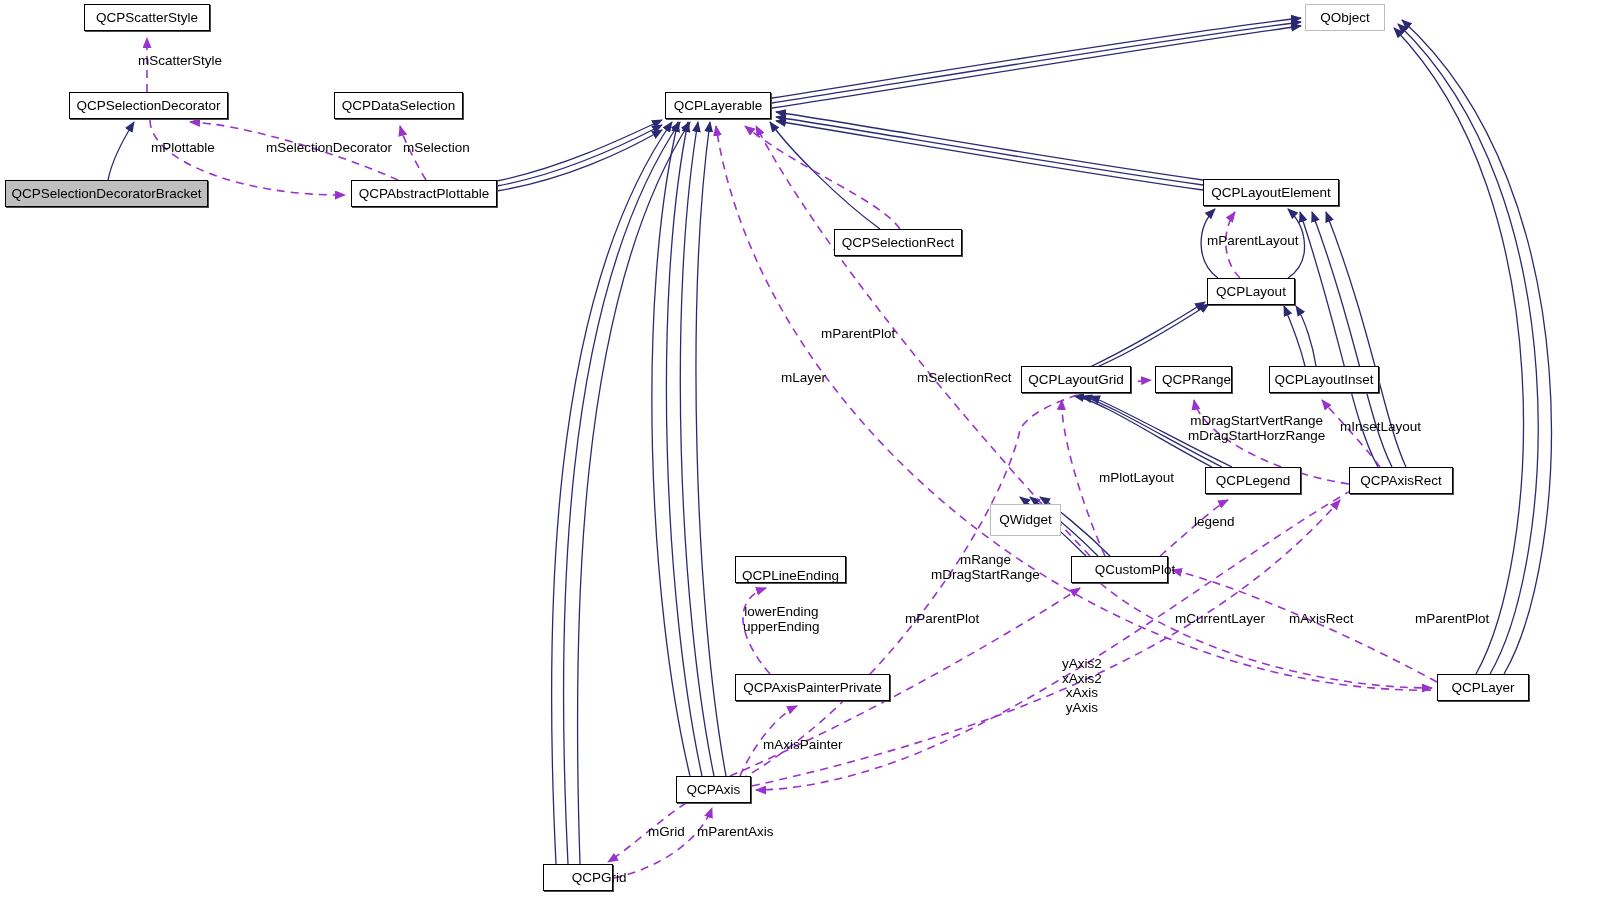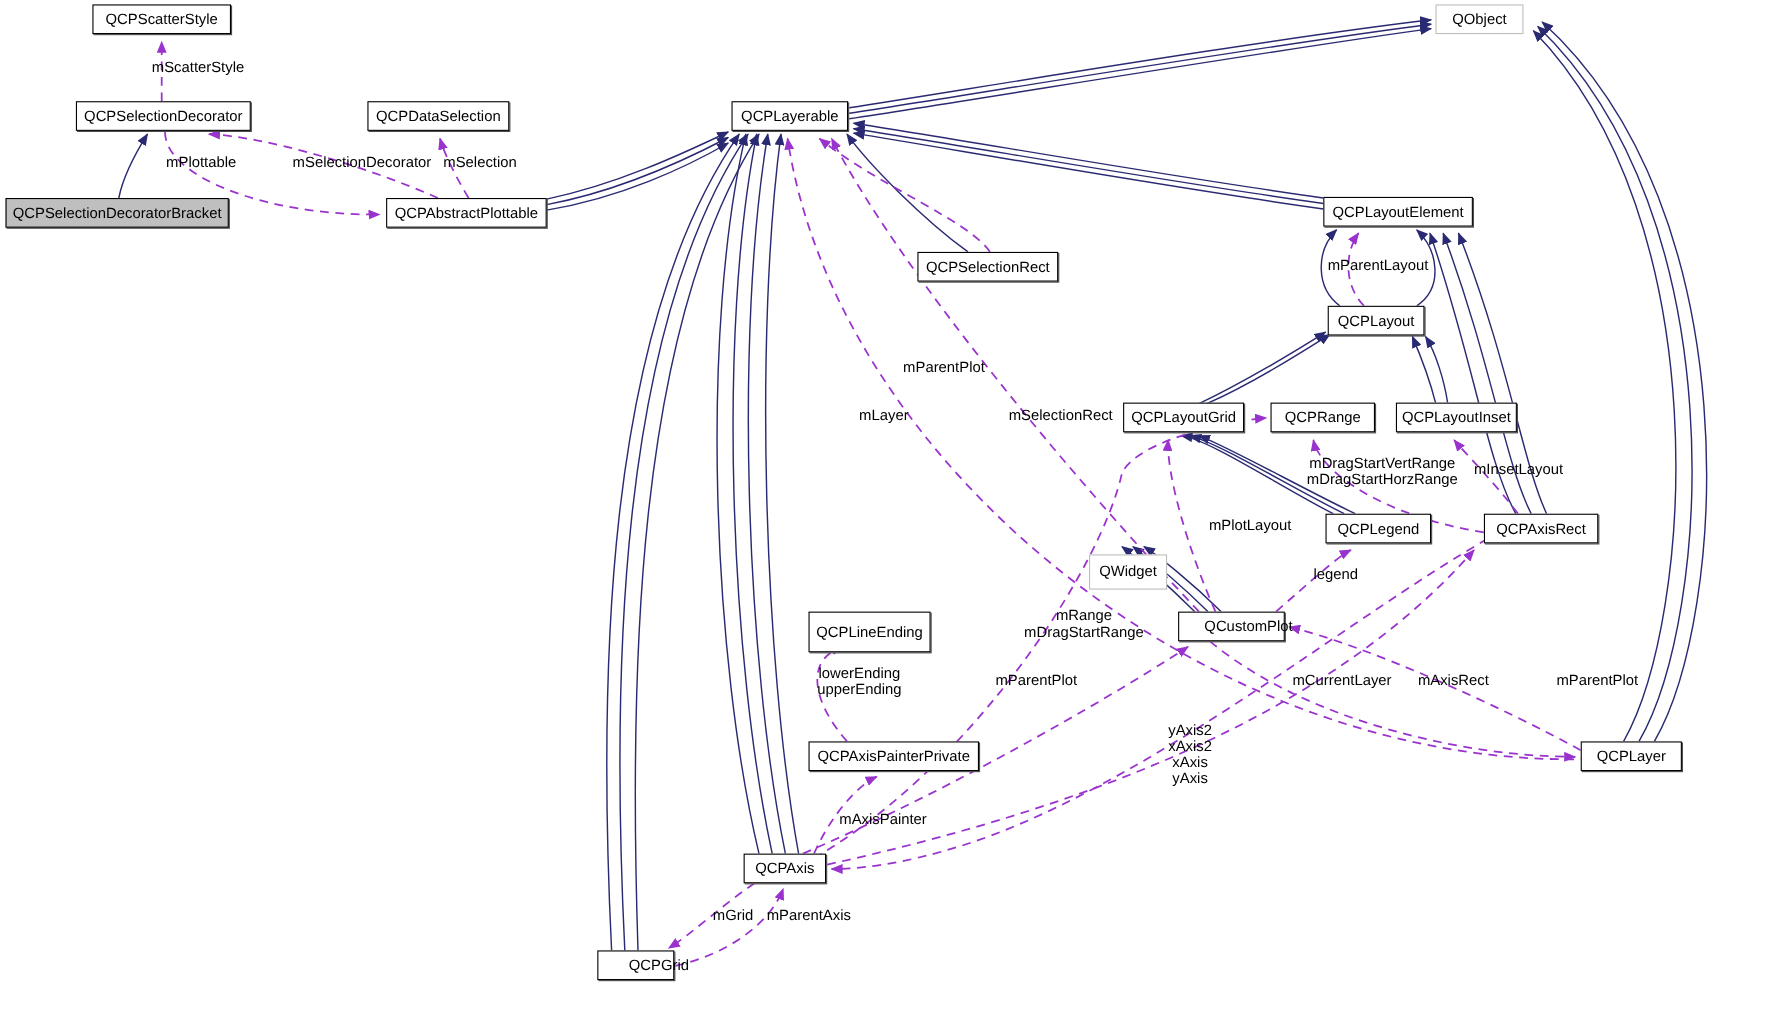--- a/index.html
+++ b/index.html
@@ -214,21 +214,21 @@
   </div>
 
   <div class="node strong" style="left:1207px; top:278px; width:88px; height:27px;">
     <span>QCPLayout</span>
   </div>
 
   <div class="node strong" style="left:1021px; top:366px; width:110px; height:27px;">
     <span>QCPLayoutGrid</span>
   </div>
 
-  <div class="node strong" style="left:1155px; top:366px; width:95px; height:27px;">
+  <div class="node strong" style="left:1155px; top:366px; width:77px; height:27px;justify-content:flex-end;">
     <span>QCPRange</span>
   </div>
 
   <div class="node strong" style="left:1269px; top:366px; width:110px; height:27px;">
     <span>QCPLayoutInset</span>
   </div>
 
   <div class="node ext" style="left:990px; top:467px; width:71px; height:32px;margin-top:37px;">
     <span>QWidget</span>
   </div>
@@ -238,21 +238,21 @@
   </div>
 
   <div class="node strong" style="left:1349px; top:467px; width:104px; height:27px;">
     <span>QCPAxisRect</span>
   </div>
 
   <div class="node strong" style="left:1071px; top:556px; width:97px; height:27px;padding-left:31px;">
     <span>QCustomPlot</span>
   </div>
 
-  <div class="node strong" style="left:735px; top:556px; width:111px; height:37px;">
+  <div class="node strong" style="left:735px; top:556px; width:111px; height:27px;align-items:flex-end;">
     <span>QCPLineEnding</span>
   </div>
 
   <div class="node strong" style="left:735px; top:674px; width:155px; height:27px;">
     <span>QCPAxisPainterPrivate</span>
   </div>
 
   <div class="node strong" style="left:1437px; top:674px; width:92px; height:27px;">
     <span>QCPLayer</span>
   </div>

